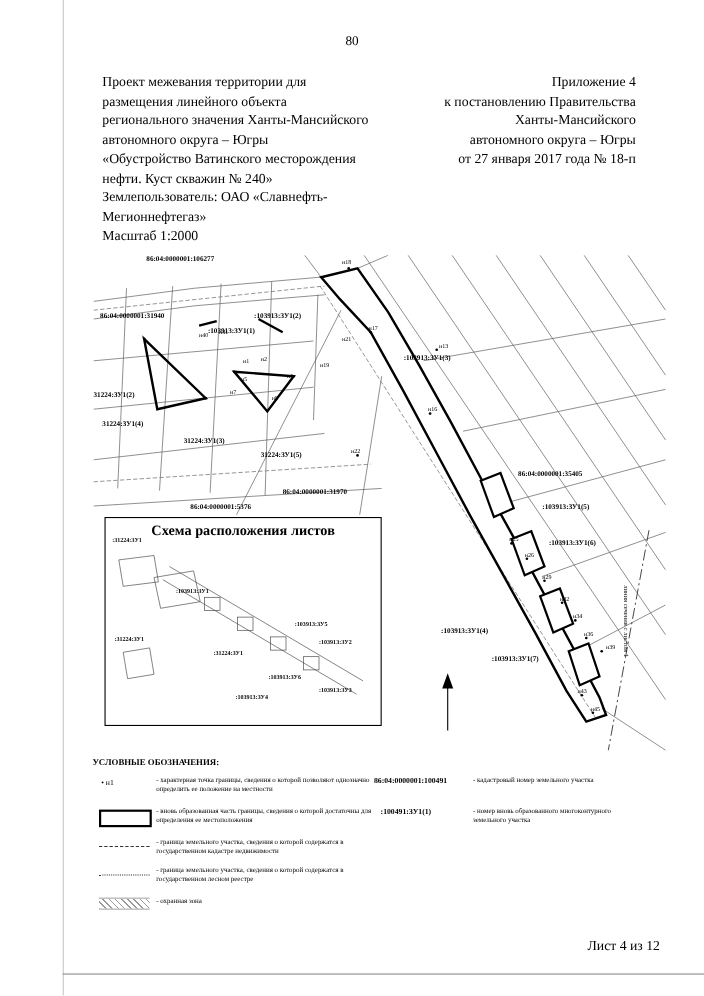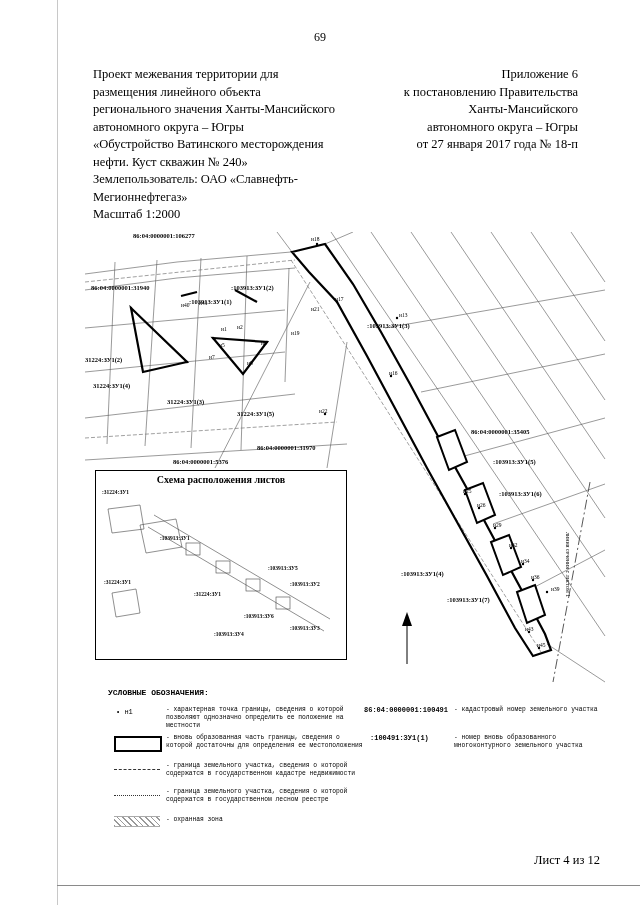--- a/index.html
+++ b/index.html
@@ -34,34 +34,34 @@
   .npt{
     position:absolute;font-size:5.5px;white-space:nowrap;
     font-family:"Liberation Serif", serif;
   }
   .inset{
     position:absolute;left:10px;top:238px;width:250px;height:188px;
     border:1px solid #000;background:#fff;
   }
   .inset-title{
     position:absolute;left:0;top:3px;width:100%;text-align:center;
-    font-weight:bold;font-size:10px;
+    font-weight:bold;font-size:13px;
   }
   .inlabel{
     position:absolute;font-weight:bold;font-size:5.5px;white-space:nowrap;
     font-family:"Liberation Serif", serif;
   }
   .section-label{
     position:absolute;left:480px;top:300px;height:130px;
     writing-mode:vertical-rl;font-size:6px;white-space:nowrap;
   }
 
   .legend{
-    position:absolute;left:106px;top:688px;width:528px;height:162px;
-    font-family:Liberation Mono, monospace;
+    position:absolute;left:82px;top:688px;width:528px;height:162px;
+    font-family:Liberation Serif, serif;
   }
   .legend-title{font-weight:bold;font-size:8px;position:absolute;left:2px;top:0;}
   .lrow-sym{position:absolute;width:50px;}
   .ltext{
     position:absolute;font-size:6.3px;line-height:8px;width:204px;
   }
   .lcode{position:absolute;font-weight:bold;font-size:7px;white-space:nowrap;text-align:center;}
   .ldesc{position:absolute;font-size:6.3px;line-height:8px;width:152px;}
   .sym-point{font-size:7px;white-space:nowrap;}
   .sym-rect{width:44px;height:12px;border:2.5px solid #000;background:#fff;}
@@ -78,32 +78,32 @@
   }
 </style>
 </head>
 <body>
 
 <div>
 
   <div class="scan-line-left"></div>
   <div class="scan-line-bottom"></div>
 
-  <div class="page-number">69</div>
+  <div class="page-number">80</div>
 
   <div class="header-left">Проект межевания территории для
 размещения линейного объекта
 регионального значения Ханты-Мансийского
 автономного округа – Югры
 «Обустройство Ватинского месторождения
 нефти.  Куст скважин № 240»
 Землепользователь: ОАО «Славнефть-
 Мегионнефтегаз»
 Масштаб 1:2000</div>
-  <div class="header-right">Приложение 6
+  <div class="header-right">Приложение 4
 к постановлению Правительства
 Ханты-Мансийского
 автономного округа – Югры
 от 27 января 2017 года № 18-п</div>
 
   <div class="map">
 
     <svg width="524" height="452" viewBox="0 0 524 452">
 
       <g stroke="#555" stroke-width="0.6" fill="none">

